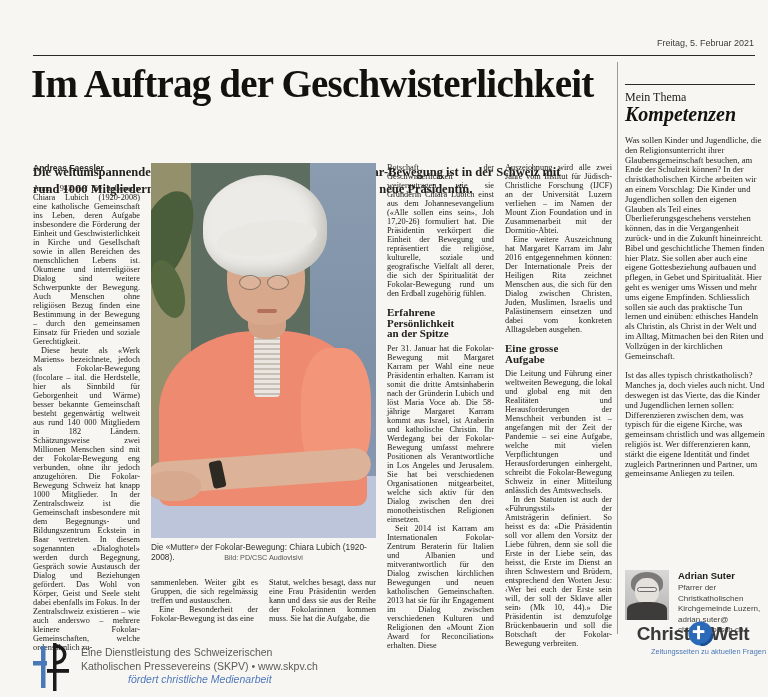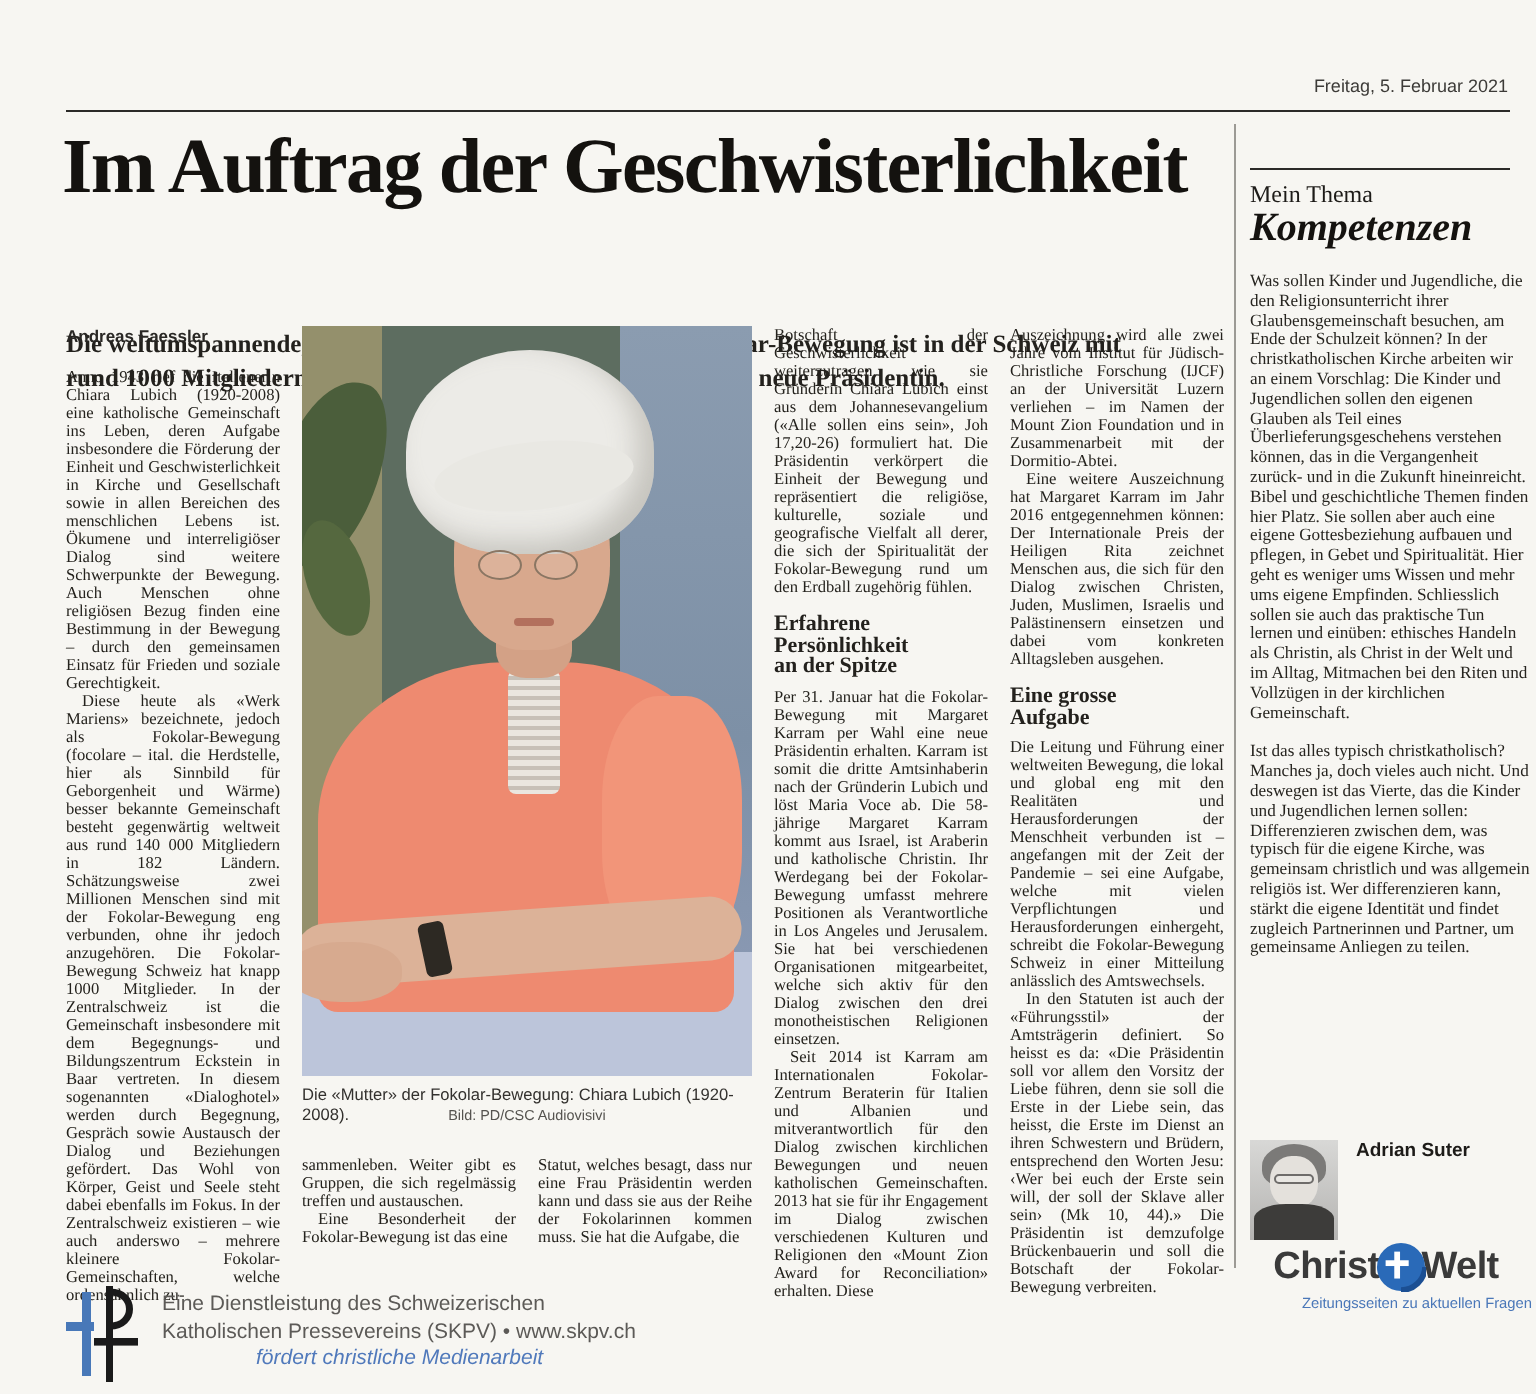--- a/index.html
+++ b/index.html
@@ -171,20 +171,27 @@
 
 <div class="abs bio">
   <div class="bio-photo">
     <div class="bp-hair"></div>
     <div class="bp-face"></div>
     <div class="bp-glasses"></div>
     <div class="bp-suit"></div>
   </div>
   <div class="bio-text">
     <div class="bio-name">Adrian Suter</div>
+    <div>
+        <p class="bio-line">Pfarrer der</p>
+        <p class="bio-line">Christkatholischen</p>
+        <p class="bio-line">Kirchgemeinde Luzern,</p>
+        <p class="bio-line">adrian.suter@</p>
+        <p class="bio-line">christkatholisch.ch</p>
+      </div>
   </div>
 </div>
 
 <div class="abs skpv">
   <svg width="38" height="48" viewBox="0 0 38 48">
     <rect x="0" y="18" width="14" height="4.5" fill="#4878b8"></rect>
     <rect x="8" y="3" width="4.5" height="42" fill="#4878b8"></rect>
     <rect x="20" y="0" width="3.5" height="48" fill="#1a1a1a"></rect>
     <path d="M22 3 C 35 3 35 20 22 20" stroke="#1a1a1a" stroke-width="3.5" fill="none"></path>
     <rect x="14" y="26" width="22" height="3.8" fill="#1a1a1a"></rect>

